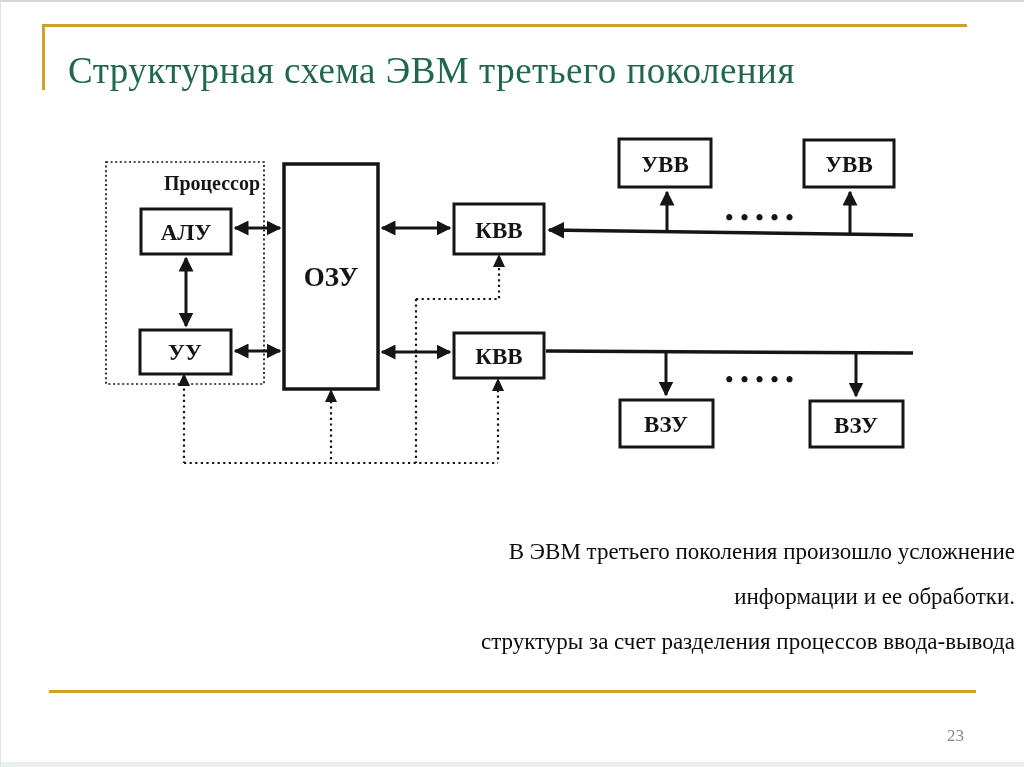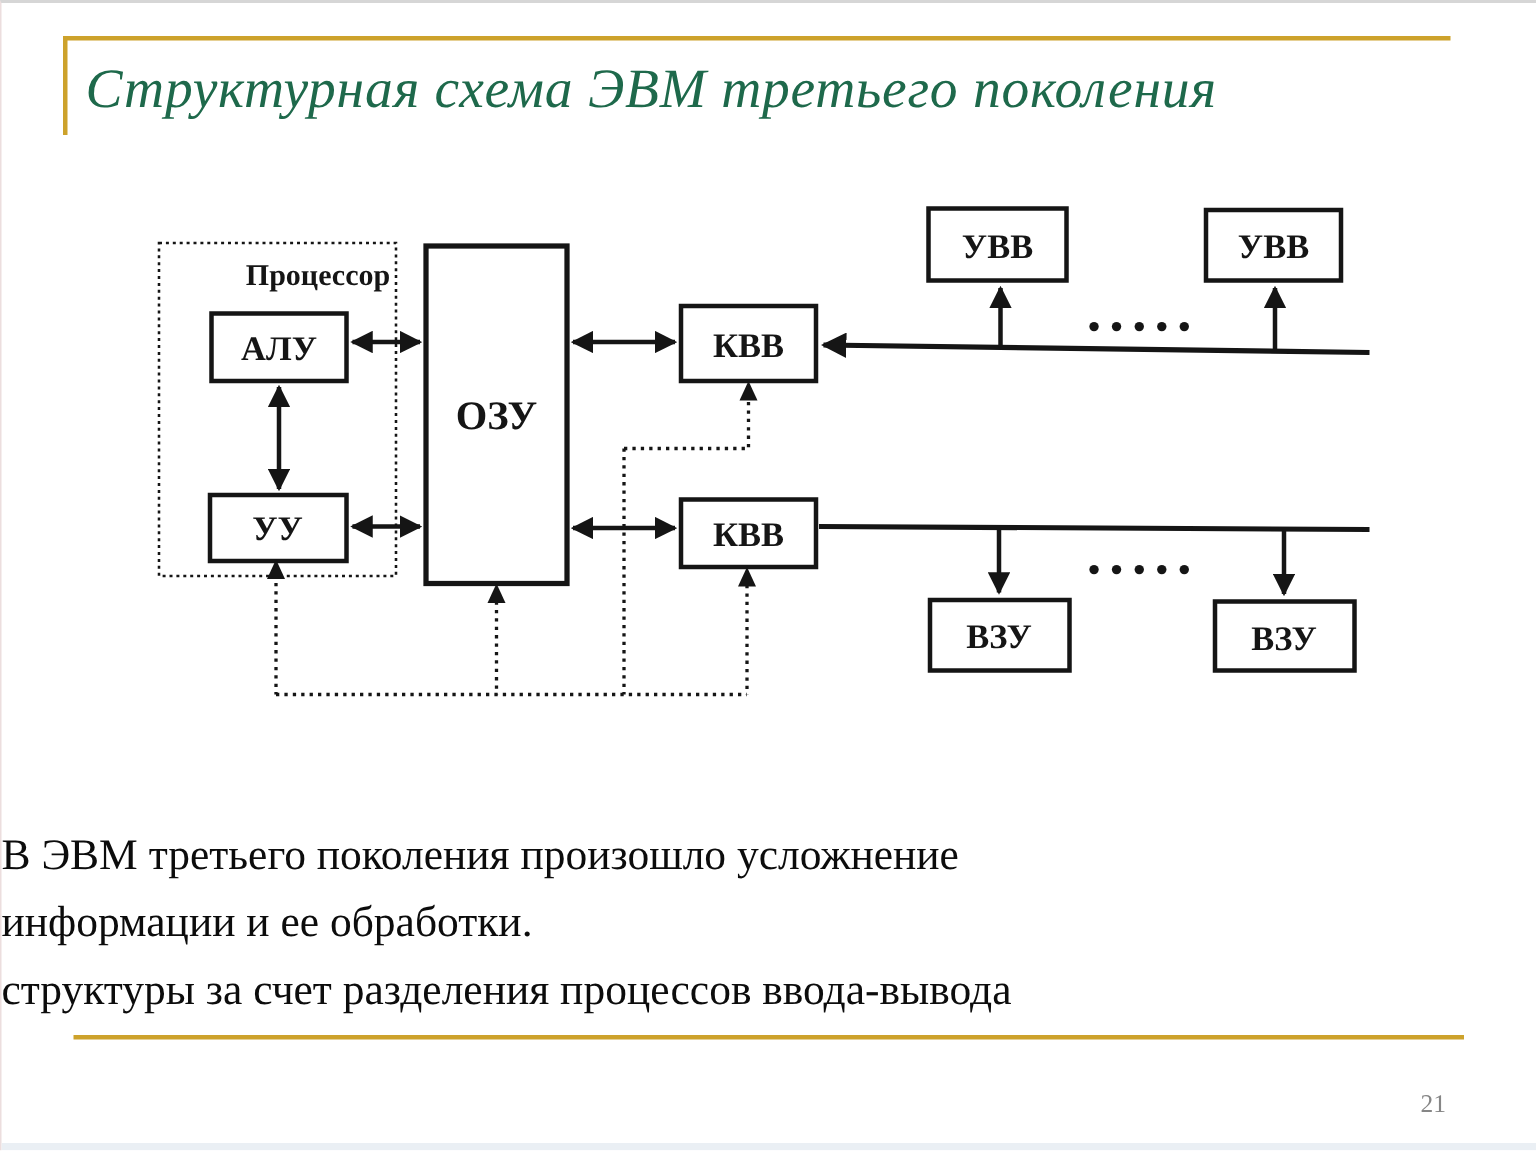--- a/index.html
+++ b/index.html
@@ -20,26 +20,25 @@
   
   .title-accent-top{
     position:absolute;left:42px;top:22px;width:924px;height:3px;
     background:var(--accent-gold,#cda22b);
   }
   .title-accent-left{
     position:absolute;left:41px;top:22px;width:3px;height:66px;
     background:var(--accent-gold,#cda22b);
   }
   .slide-title{
-    position:absolute;left:56px;top:36px;margin:0;
+    position:absolute;left:56px;top:36px;margin:11px;
     font-size:37px;font-weight:normal;line-height:44px;
     color:var(--title-green,#1e694b);
     letter-spacing:.5px;
     white-space:nowrap;
-    font-style:italic;
   }
   
   svg.diagram{position:absolute;left:0;top:0;color:var(--ink,#151515);}
   svg.diagram .box{fill:#ffffff;stroke:currentColor;stroke-width:3;}
   svg.diagram .box-thick{stroke-width:3.5;}
   svg.diagram .dash-box{fill:none;stroke:currentColor;stroke-width:1.7;stroke-dasharray:2 2.6;}
   svg.diagram .arrow{stroke:currentColor;stroke-width:3;fill:none;}
   svg.diagram .busline{stroke:currentColor;stroke-width:3.4;fill:none;}
   svg.diagram .dotline{stroke:currentColor;stroke-width:2.2;fill:none;stroke-dasharray:2.2 3.4;}
   svg.diagram .ah{fill:var(--ink,#151515);stroke:none;}
@@ -48,23 +47,23 @@
     font-family:"Liberation Serif","DejaVu Serif",serif;
     font-weight:bold;
     text-anchor:middle;
   }
   .t20{font-size:20px;}
   .t23{font-size:23px;}
   .t26{font-size:27px;}
   .dots{font-size:23px;letter-spacing:7px;}
   
   .body-text{
-    position:absolute;left:0;top:546px;width:1014px;
-    text-align:left;
-    font-size:29px;line-height:45px;
+    position:absolute;left:0;top:527px;width:1014px;
+    text-align:right;
+    font-size:23px;line-height:45px;
     color:#0c0c0c;
   }
   
   .footer-line{
     position:absolute;left:48px;top:688px;width:927px;height:3px;
     background:var(--accent-gold,#cda22b);
   }
   .page-number{
     position:absolute;left:946px;top:724px;
     font-size:17px;color:var(--page-gray,#868686);
@@ -147,16 +146,16 @@
     <text class="dots" x="762" y="385">•••••</text>
   </svg>
 
   <div class="body-text">
     <div>В ЭВМ третьего поколения произошло усложнение</div>
     <div>информации и ее обработки.</div>
     <div>структуры за счет разделения процессов ввода-вывода</div>
   </div>
 
   <div class="footer-line"></div>
-  <div class="page-number">21</div>
+  <div class="page-number">23</div>
 
   <div class="slide-bottom-strip"></div>
 </div>
 
 </body></html>

